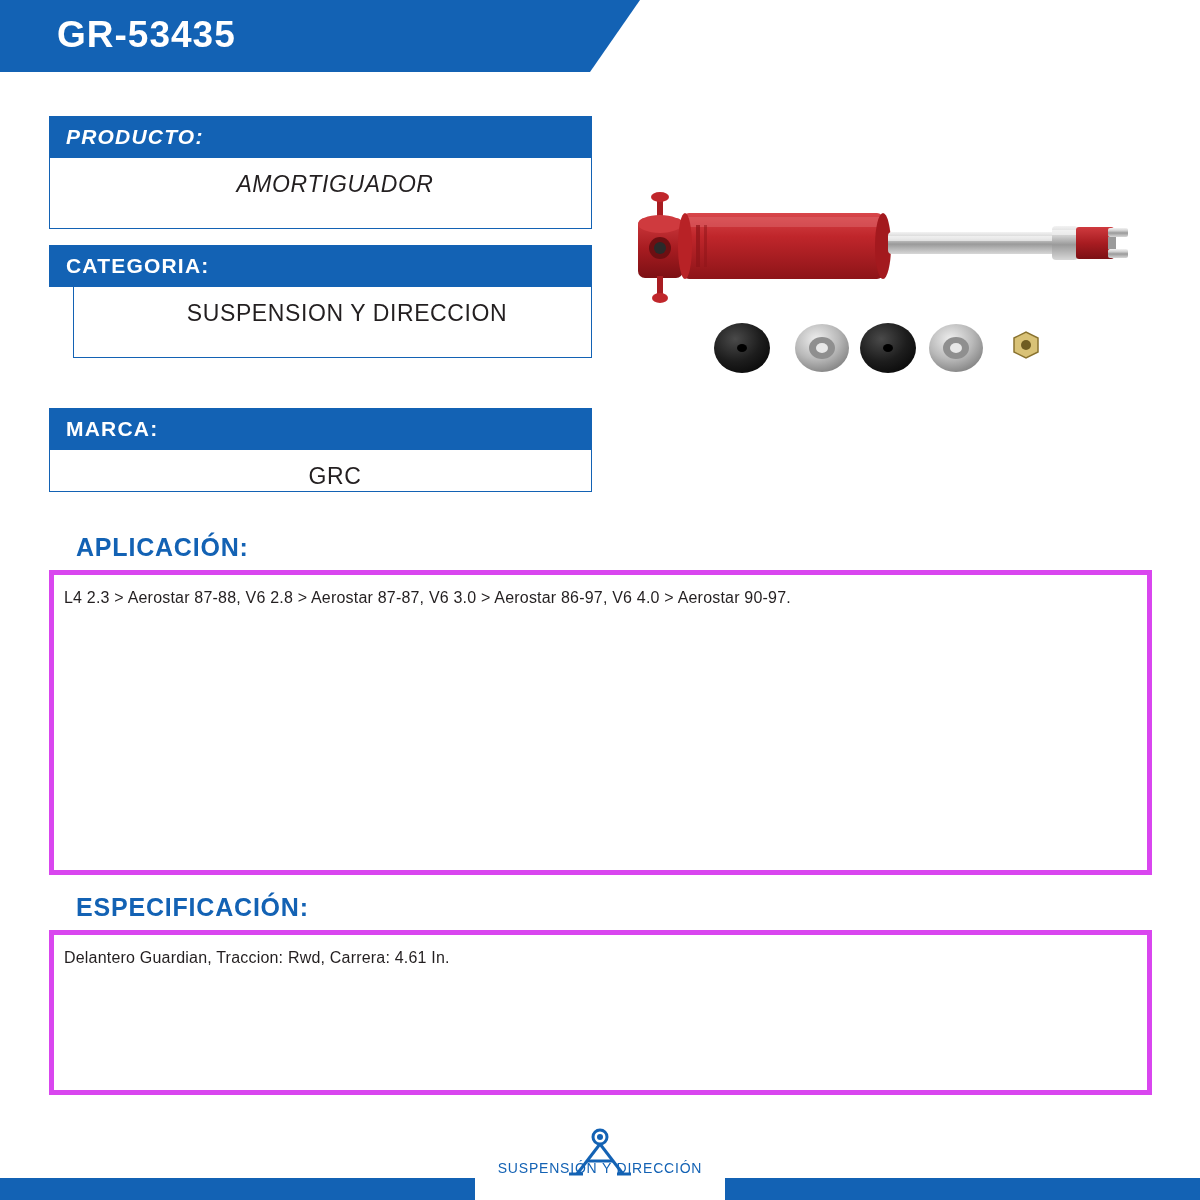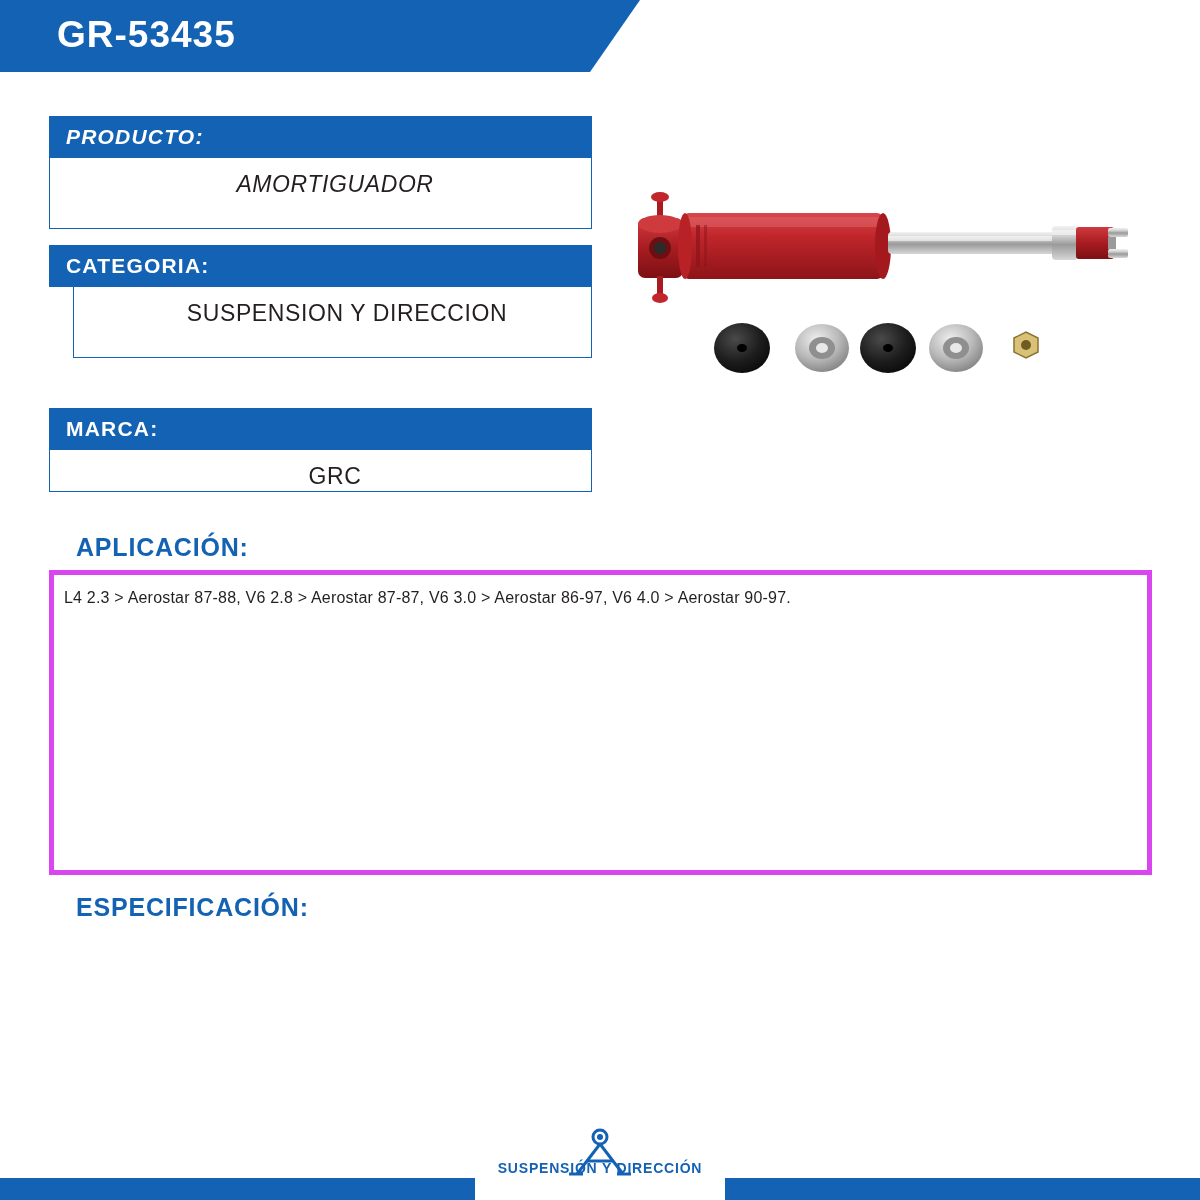--- a/index.html
+++ b/index.html
@@ -129,21 +129,21 @@
     bottom: 22px; left: 50%;
     transform: translateX(-50%);
     width: 86px; height: 50px;
   }
   .footer-text {
     position: absolute;
     bottom: 24px; left: 50%;
     transform: translateX(-50%);
     color: #1362b4;
     font-size: 14px;
-    font-weight: bold;
+    font-weight: normal;
     letter-spacing: 0.8px;
     white-space: nowrap;
   }
 </style>
 </head>
 <body>
 
 <div class="page">
 
   <div class="header">
@@ -257,20 +257,23 @@
       </g>
     </svg>
   </div>
 
   <div class="section-title" id="t-aplicacion">APLICACIÓN:</div>
   <div class="section-box" id="b-aplicacion">
     <div class="txt">L4 2.3 &gt; Aerostar 87-88, V6 2.8 &gt; Aerostar 87-87, V6 3.0 &gt; Aerostar 86-97, V6 4.0 &gt; Aerostar 90-97.</div>
   </div>
 
   <div class="section-title" id="t-especificacion">ESPECIFICACIÓN:</div>
+  <div class="section-box" id="b-especificacion">
+    <div class="txt">Delantero Guardian, Traccion: Rwd, Carrera: 4.61 In.</div>
+  </div>
 
   <div class="footer">
     <div class="footer-bar-left"></div>
     <div class="footer-bar-right"></div>
     <div class="footer-logo">
       <svg width="86" height="50" viewBox="0 0 86 50" xmlns="http://www.w3.org/2000/svg">
         <g fill="none" stroke="#1362b4" stroke-width="3">
           <circle cx="43" cy="9" r="7"></circle>
           <path d="M43 16 L20 46"></path>
           <path d="M43 16 L66 46"></path>

